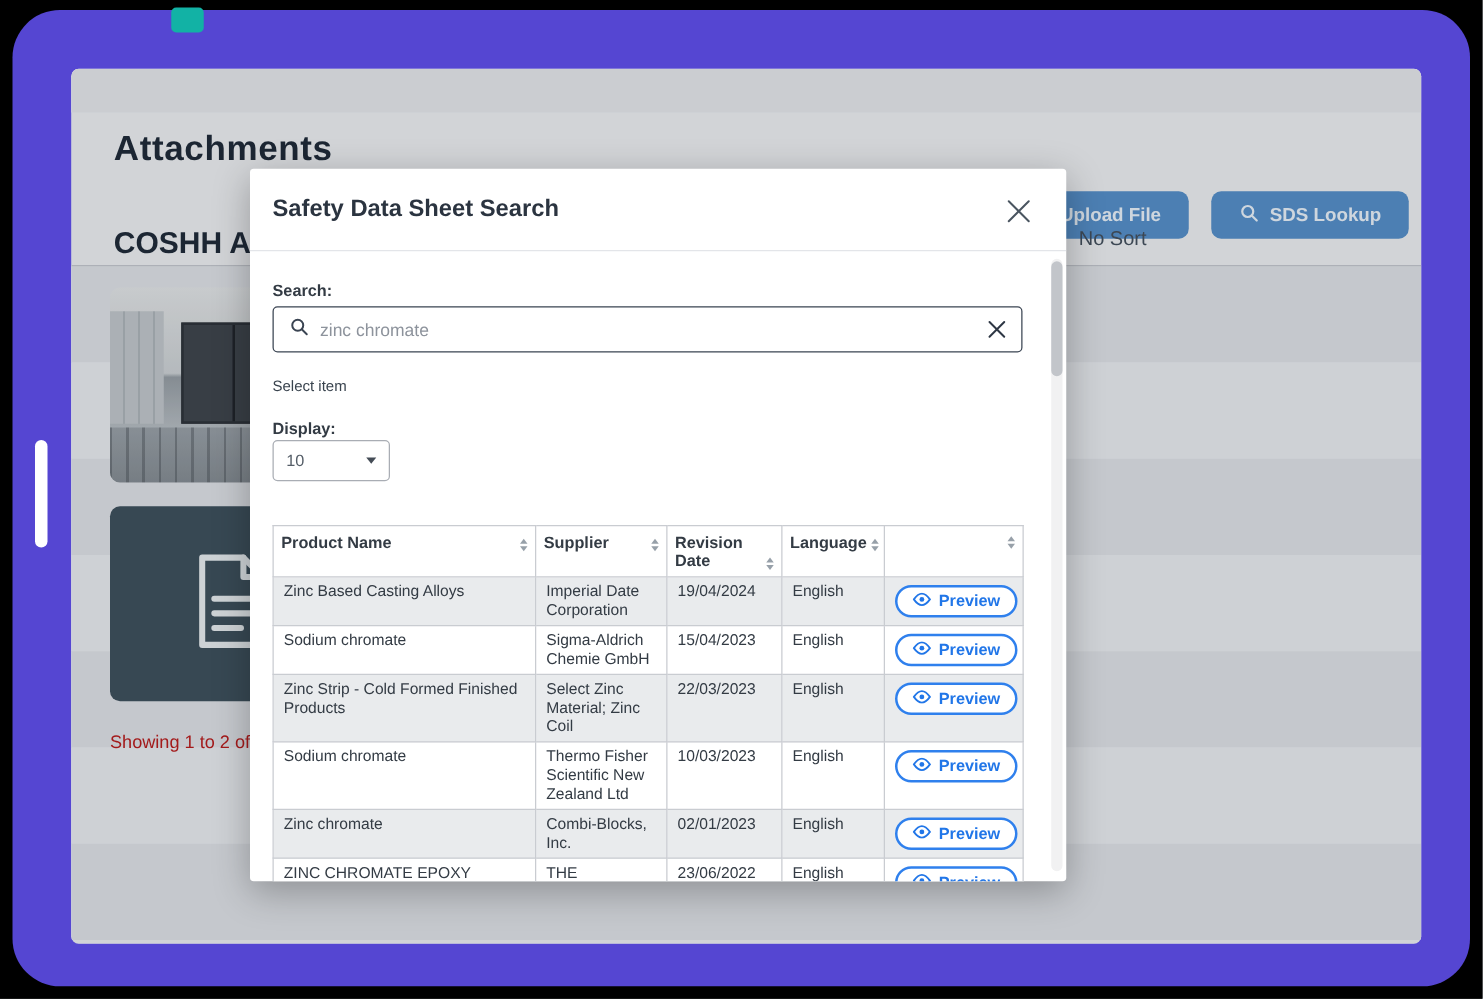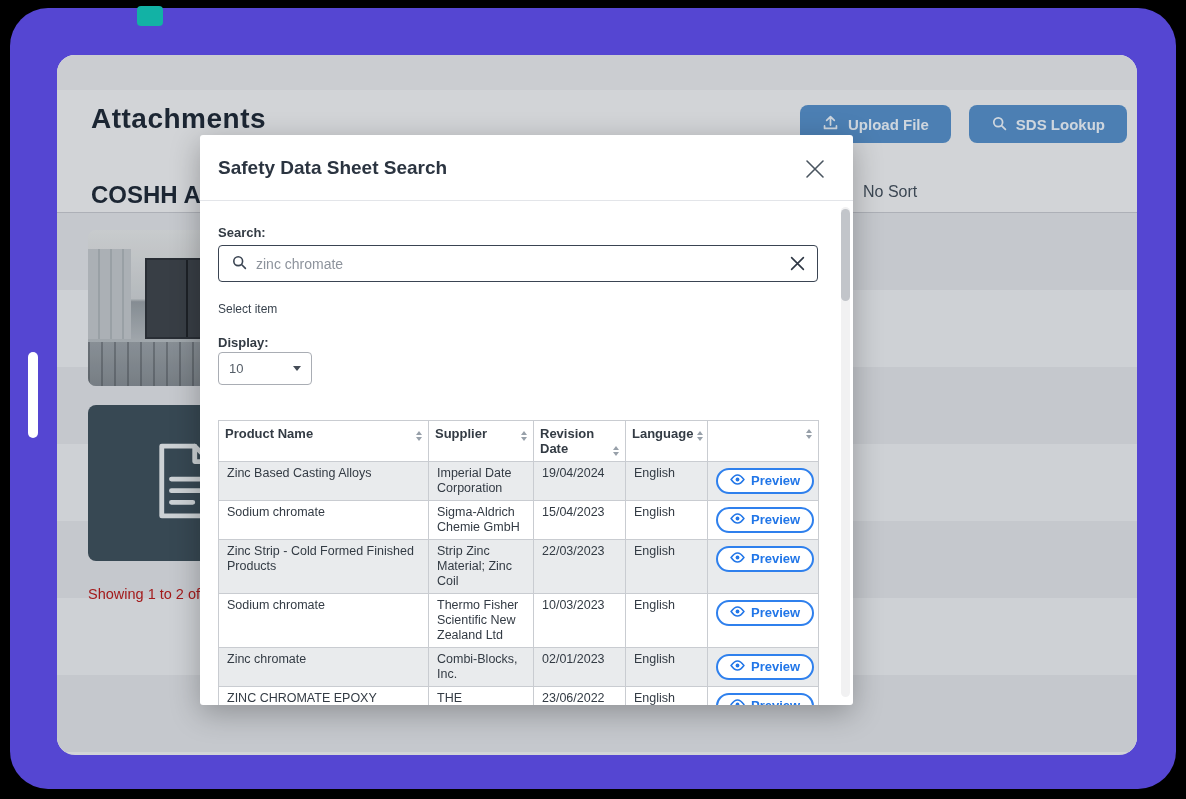--- a/index.html
+++ b/index.html
@@ -9,31 +9,31 @@
   
   .device { position:absolute; left:10px; top:8px; right:10px; bottom:10px;
             background:#5546D2; border-radius:38px; }
   .notch { position:absolute; left:137px; top:6px; width:26px; height:20px;
            background:#12B2A5; border-radius:4px; }
   .side-pill { position:absolute; left:28px; top:352px; width:10px; height:86px;
                background:#fff; border-radius:6px; }
 
   
   .screen { position:absolute; left:57px; top:55px; width:1080px; height:700px;
-            background:#EEF0F2; border-radius:18px; overflow:hidden; }
+            background:#EEF0F2; border-radius:6px; overflow:hidden; }
   .topband { position:absolute; left:0; top:0; right:0; height:35px; background:#E6E8EB; }
 
   .page-title { position:absolute; left:34px; top:48px; font-size:28px; font-weight:bold;
                 color:#1F2937; letter-spacing:.5px; }
 
   .header-actions { position:absolute; right:10px; top:50px; display:flex; gap:18px; }
   .blue-btn { display:flex; align-items:center; gap:9px; height:38px; padding:0 22px;
               background:#568FC9; color:#EAF2FA; border:none; border-radius:8px;
               font-family:"Liberation Sans", sans-serif;
-              font-size:15px; font-weight:bold; cursor:pointer; }
+              font-size:15px; font-weight:bold; cursor:pointer;margin-top:48px; }
   .blue-btn svg { flex:0 0 auto; }
 
   .section-row { position:absolute; left:0; right:0; top:120px; height:38px;
                  border-bottom:1px solid #C4C7CD; }
   .section-title { position:absolute; left:34px; top:6px; font-size:24px; font-weight:bold; color:#1F2937; }
   .sort-divider { position:absolute; left:786px; top:0; width:1px; height:38px; background:#C4C7CD; }
   .no-sort { position:absolute; left:806px; top:8px; font-size:16px; color:#444F5C; cursor:pointer; }
 
   .rows-bg { position:absolute; left:0; right:0; top:158px; bottom:0; }
   .stripe { height:77px; }
@@ -309,21 +309,21 @@
               <td class="c-act"><button class="preview-btn">
                     <span><svg width="15" height="11" viewBox="0 0 16 12">
                         <path d="M1 6c2.5-3.5 5-5 7-5s4.5 1.5 7 5c-2.5 3.5-5 5-7 5S3.5 9.5 1 6z" fill="none" stroke="#2176E8" stroke-width="1.6"></path>
                         <circle cx="8" cy="6" r="2.1" fill="#2176E8"></circle>
                       </svg></span>
                     <span>Preview</span>
                   </button></td>
             </tr>
             <tr>
               <td>Zinc Strip - Cold Formed Finished Products</td>
-              <td>Strip Zinc Material; Zinc Coil</td>
+              <td>Select Zinc Material; Zinc Coil</td>
               <td>22/03/2023</td>
               <td>English</td>
               <td class="c-act"><button class="preview-btn">
                     <span><svg width="15" height="11" viewBox="0 0 16 12">
                         <path d="M1 6c2.5-3.5 5-5 7-5s4.5 1.5 7 5c-2.5 3.5-5 5-7 5S3.5 9.5 1 6z" fill="none" stroke="#2176E8" stroke-width="1.6"></path>
                         <circle cx="8" cy="6" r="2.1" fill="#2176E8"></circle>
                       </svg></span>
                     <span>Preview</span>
                   </button></td>
             </tr>

